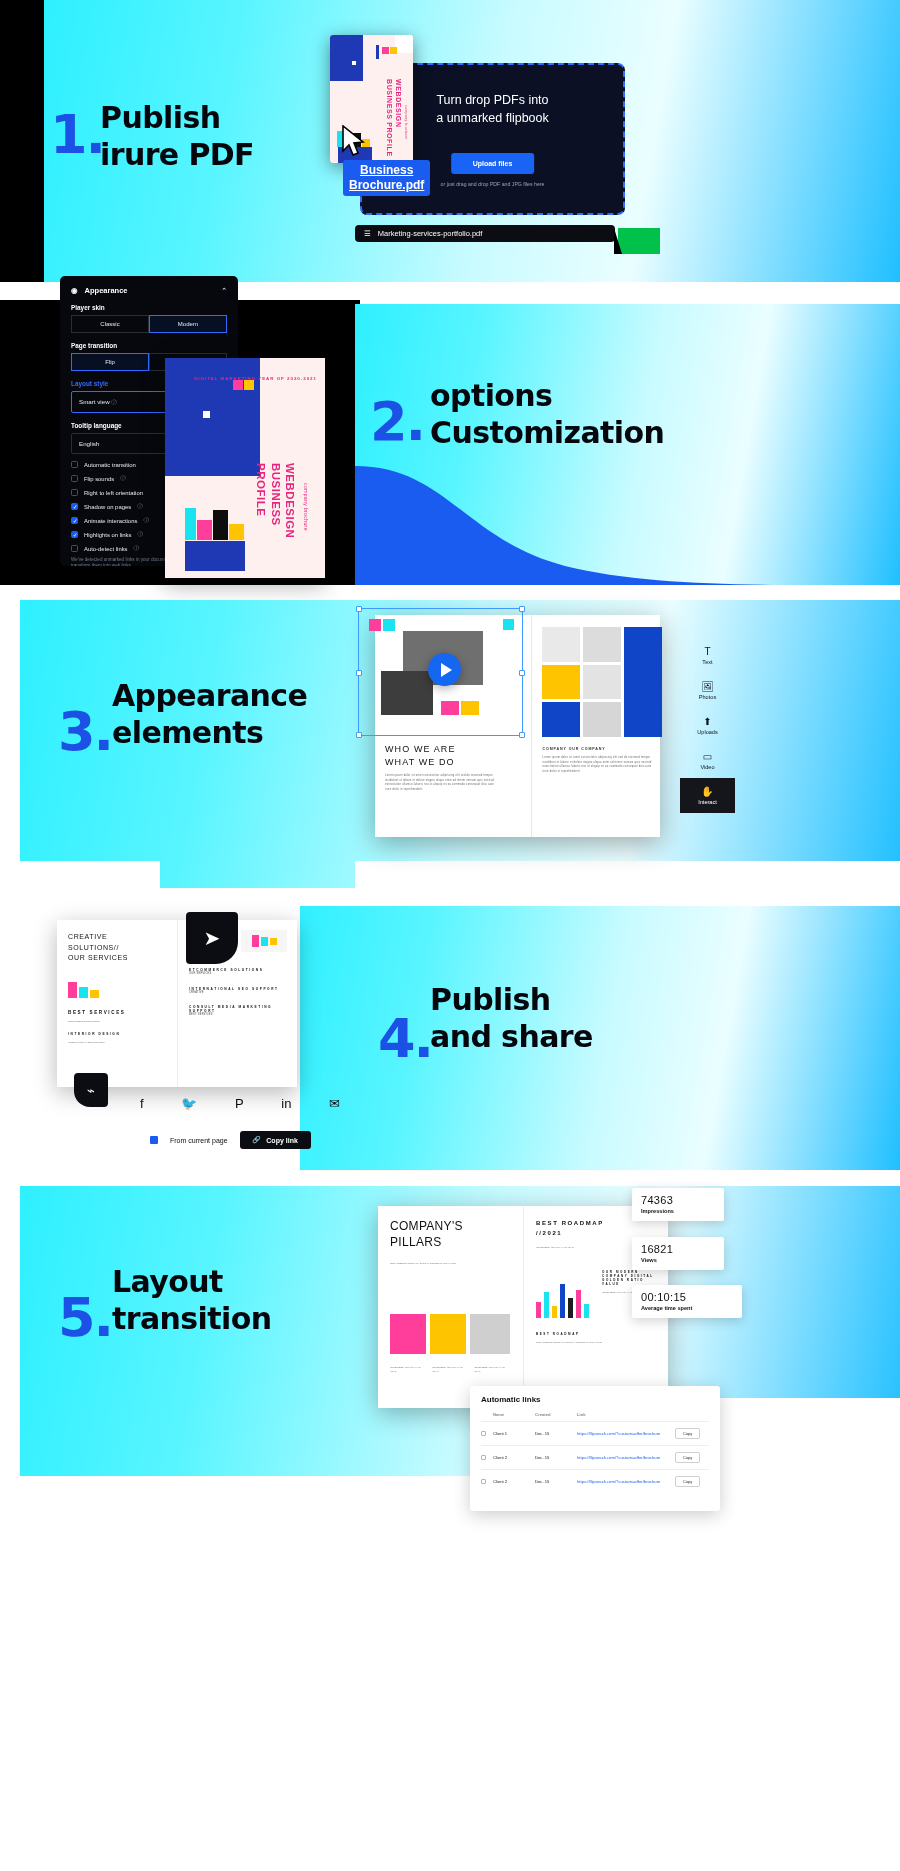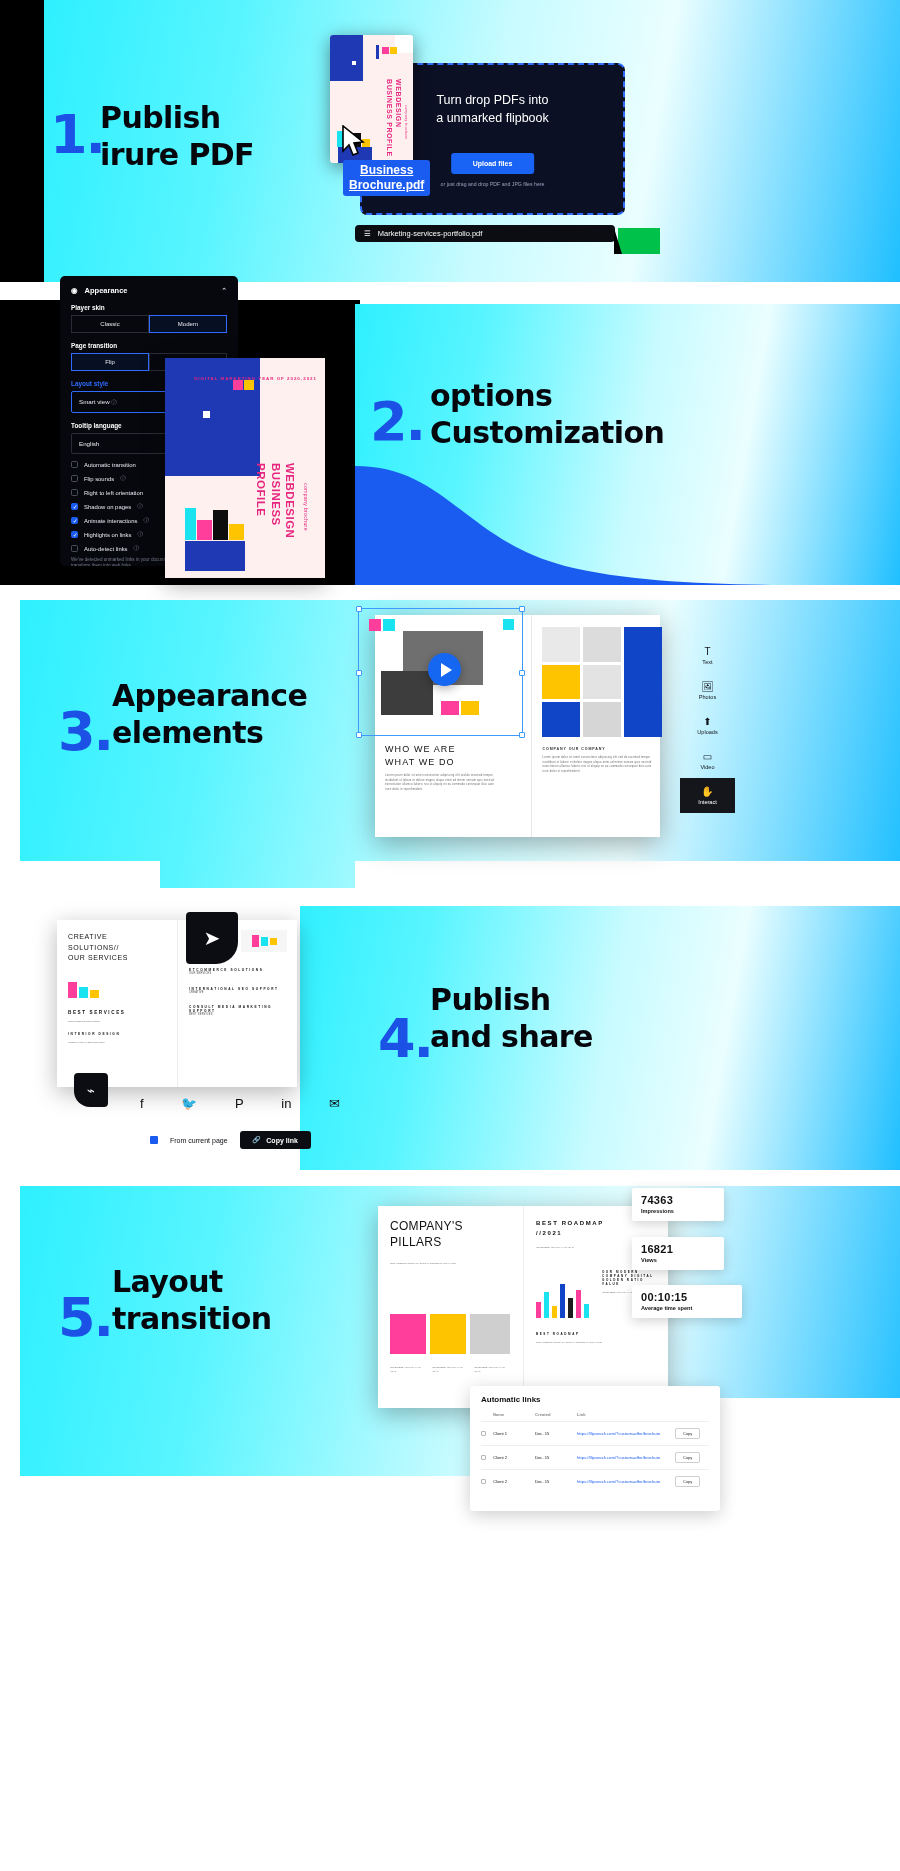--- a/index.html
+++ b/index.html
@@ -197,21 +197,21 @@
   }
   .spread5 .pg { width:50%; padding:13px 12px; position:relative; }
   .spread5 .pg.r { border-left:1px solid #ededed; }
   .cp-title { font-size:12px; letter-spacing:.3px; color:#111; line-height:1.3; }
   .br-title { font-size:6px; letter-spacing:1.6px; color:#111; font-weight:600; line-height:1.6; }
 
   .stat {
     position:absolute; background:#fff; box-shadow:0 3px 12px rgba(0,0,0,.18);
     padding:6px 9px 7px; border-radius:2px;
   }
-  .stat .v { font-size:11px; font-weight:700; color:#111; letter-spacing:.3px; }
+  .stat .v { font-size:11px; font-weight:400; color:#111; letter-spacing:.3px; }
   .stat .k { font-size:5.6px; font-weight:700; color:#111; margin-top:2px; }
 
   .links-card {
     position:absolute; left:470px; top:1386px; width:250px; height:125px;
     background:#fff; box-shadow:0 4px 18px rgba(0,0,0,.2); border-radius:3px; padding:9px 11px;
   }
   .links-card h4 { font-size:8px; font-weight:700; color:#111; margin-bottom:8px; }
   .ltbl { width:100%; border-collapse:collapse; }
   .ltbl th { font-size:4.2px; color:#8a8a8a; text-align:left; font-weight:700; padding-bottom:4px; }
   .ltbl td { font-size:4.2px; color:#222; padding:6px 0; border-top:1px solid #eee; }

